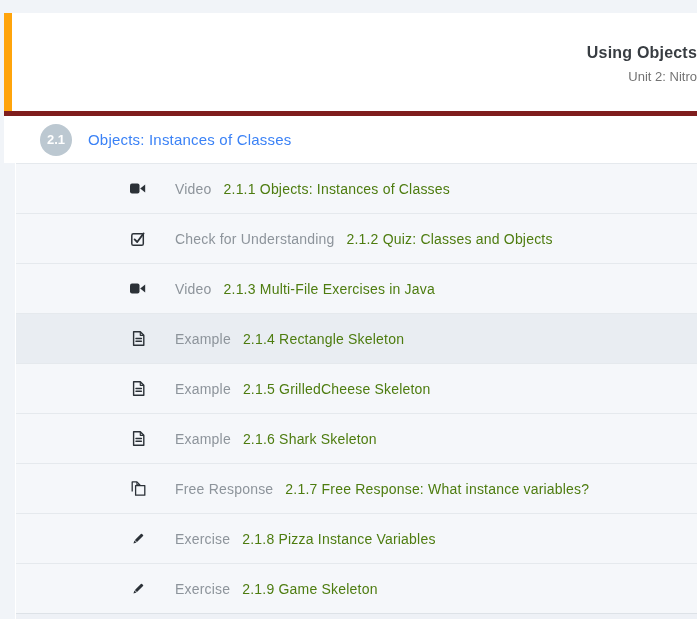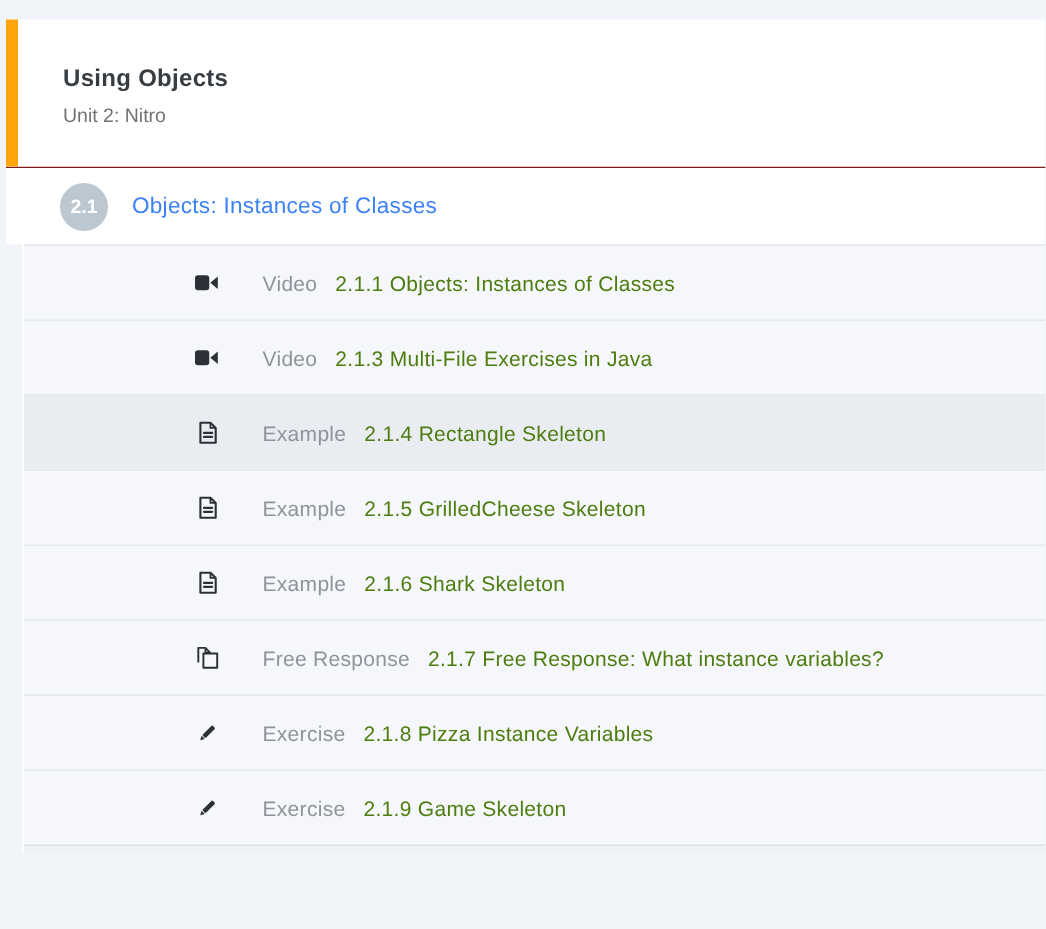--- a/index.html
+++ b/index.html
@@ -3,21 +3,21 @@
 <meta charset="utf-8">
 <style>
   * { box-sizing: border-box; margin: 0; padding: 0; }
   html, body { width: 697px; height: 619px; }
   body {
     background: #f1f4f8;
     font-family: "Liberation Sans", sans-serif;
     overflow: hidden;
     position: relative;
   }
-  .page { padding-top: 13px; width: 697px; height: 437px; }
+  .page { padding-top: 13px; width: 697px; height: 437px; text-align: right; }
 
   
   .unit-header {
     margin-left: 4px;
     height: 98px;
     background: #ffffff;
     position: relative;
     padding: 31px 0 0 38px;
   }
   .accent-bar {
@@ -36,21 +36,21 @@
     margin-top: 7px;
     font-size: 13px;
     color: #737373;
   }
 
   
   .section-row {
     margin-left: 4px;
     height: 52px;
     background: #ffffff;
-    border-top: 1px solid #7f1d1d;
+    border-top: 5px solid #7f1d1d;
     display: flex;
     align-items: center;
   }
   .section-badge {
     margin-left: 36px;
     width: 32px; height: 32px;
     border-radius: 50%;
     background: #bcc8d1;
     color: #ffffff;
     font-size: 13px;
@@ -134,20 +134,30 @@
             <svg width="16" height="11" viewBox="0 0 16 11">
     <rect x="0" y="0.5" width="9.5" height="10" rx="2" fill="#2b3137"></rect>
     <path d="M10.2 5.5 L15.2 1.4 L15.2 9.6 Z" fill="#2b3137"></path>
   </svg>
           </span>
     <span class="type">Video</span>
     <span class="title">2.1.1 Objects: Instances of Classes</span>
   </div>
         <div class="lesson-row">
     <span class="icon">
+            <svg width="14" height="14" viewBox="0 0 14 14">
+    <rect x="0.8" y="1.8" width="11.5" height="11.5" rx="1.6" fill="none" stroke="#2b3137" stroke-width="1.5"></rect>
+    <path d="M3.6 7.4 L6.2 10 L12.6 1.4" fill="none" stroke="#2b3137" stroke-width="1.8" stroke-linecap="round" stroke-linejoin="round"></path>
+  </svg>
+          </span>
+    <span class="type">Check for Understanding</span>
+    <span class="title">2.1.2 Quiz: Classes and Objects</span>
+  </div>
+        <div class="lesson-row">
+    <span class="icon">
             <svg width="16" height="11" viewBox="0 0 16 11">
     <rect x="0" y="0.5" width="9.5" height="10" rx="2" fill="#2b3137"></rect>
     <path d="M10.2 5.5 L15.2 1.4 L15.2 9.6 Z" fill="#2b3137"></path>
   </svg>
           </span>
     <span class="type">Video</span>
     <span class="title">2.1.3 Multi-File Exercises in Java</span>
   </div>
         <div class="lesson-row highlighted">
     <span class="icon">

